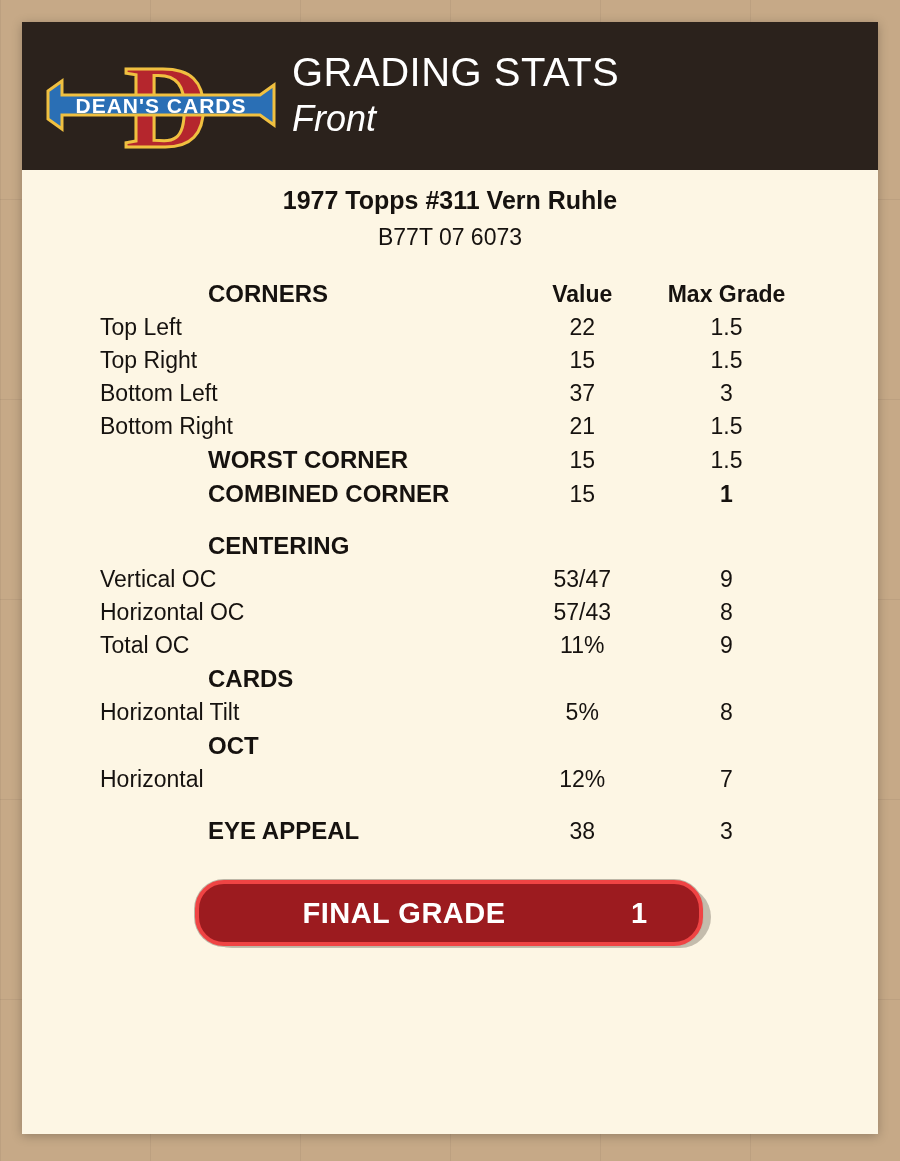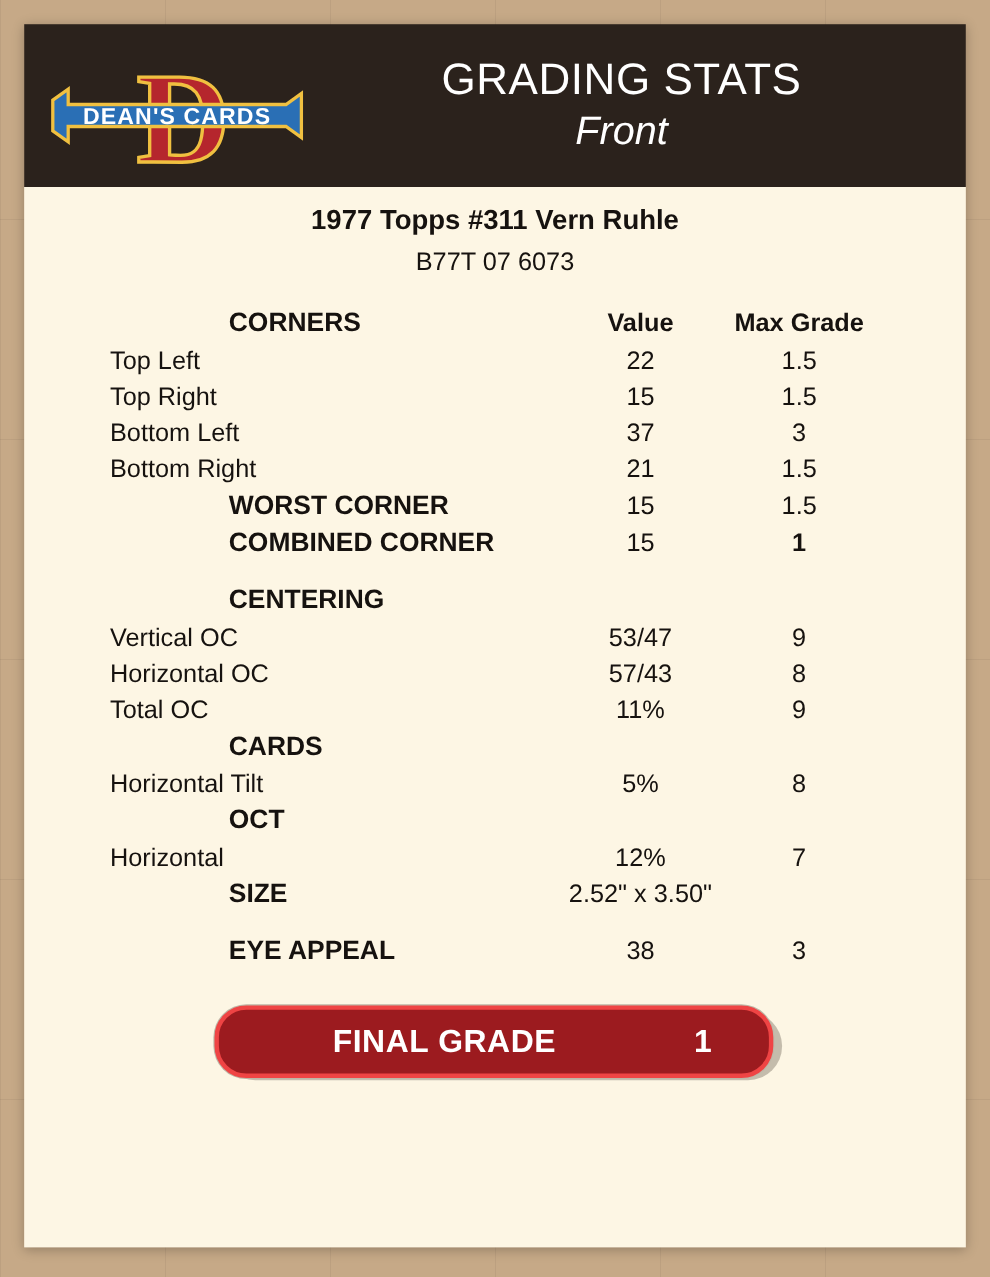--- a/index.html
+++ b/index.html
@@ -51,21 +51,21 @@
     position: relative;
     flex: none;
   }
   .logo-svg {
     position: absolute;
     left: 24px;
     top: 18px;
   }
   .header-titles {
     flex: 1;
-    text-align: center;
+    text-align: left;
     color: #ffffff;
     padding-right: 40px;
   }
   .header-title {
     font-size: 40px;
     letter-spacing: 0.5px;
     line-height: 1.1;
   }
   .header-sub {
     font-size: 36px;
@@ -281,25 +281,20 @@
           <td class="label section">OCT</td>
           <td class="value"></td>
           <td class="grade"></td>
         </tr>
         <tr>
           <td class="label">Horizontal</td>
           <td class="value">12%</td>
           <td class="grade">7</td>
         </tr>
 
-        <tr>
-          <td class="label section">SIZE</td>
-          <td class="value size-value">2.52" x 3.50"</td>
-          <td class="grade"></td>
-        </tr>
 
         <tr class="spacer">
             <td colspan="3"></td>
           </tr>
 
         <tr>
           <td class="label section">EYE APPEAL</td>
           <td class="value">38</td>
           <td class="grade">3</td>
         </tr>

